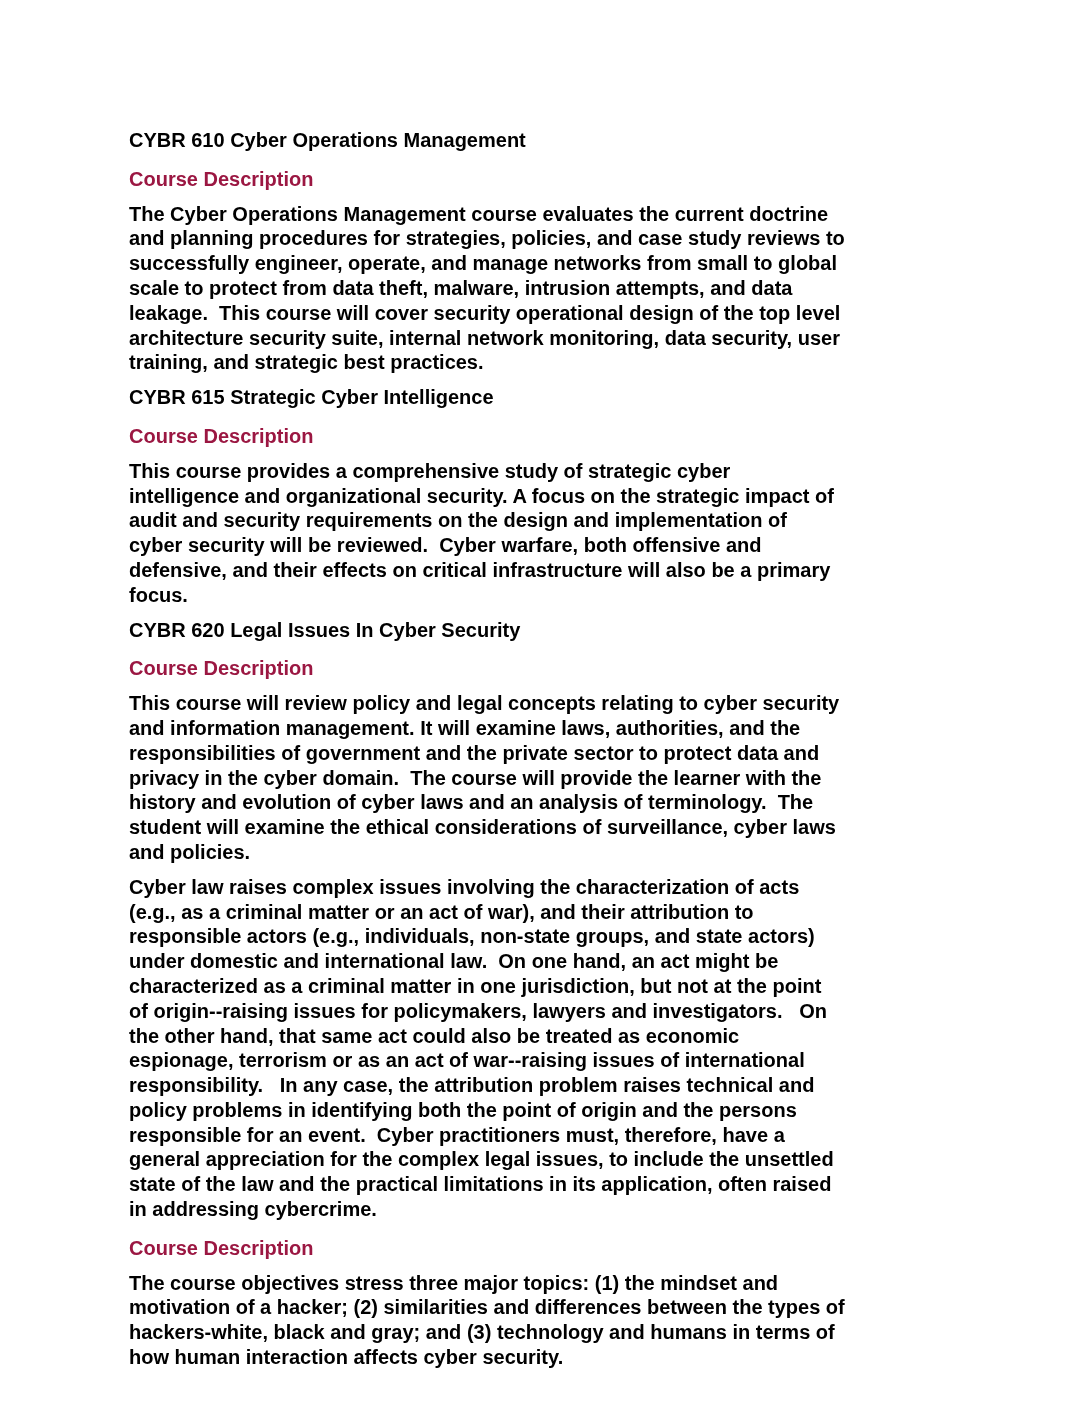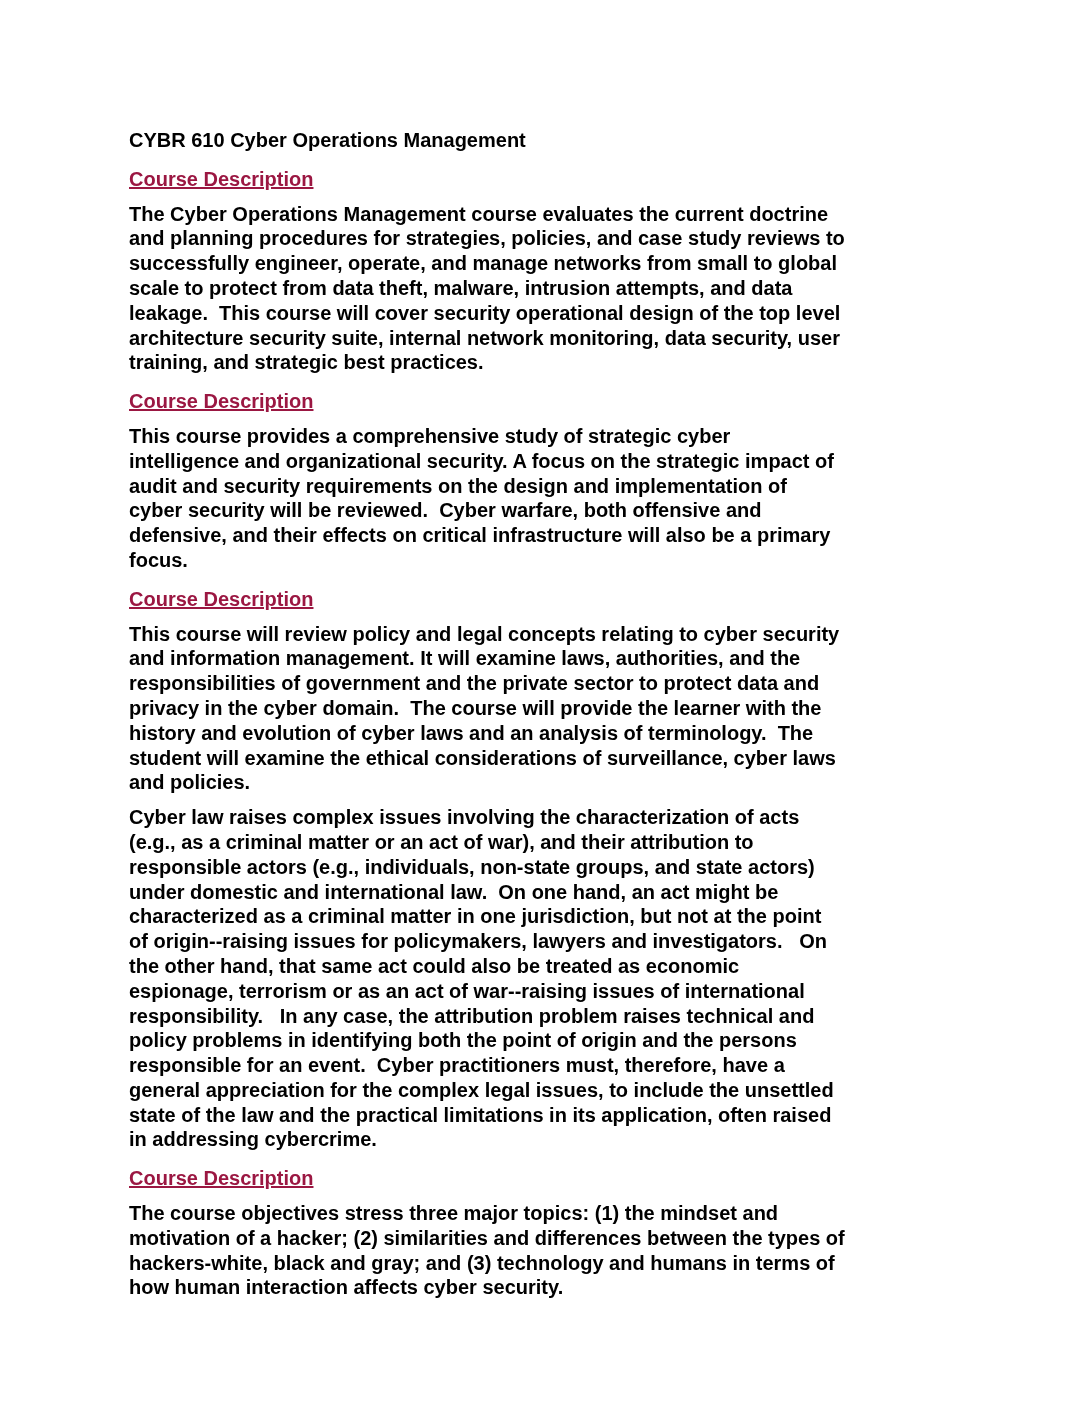--- a/index.html
+++ b/index.html
@@ -31,21 +31,20 @@
     white-space: pre-wrap;
   }
   .section:first-child .course-title { margin-top: 0; }
   .course-desc-label {
     font-size: 20px;
     line-height: 24.8px;
     font-weight: bold;
     color: #9B1742;
     margin: 14px 0 0 0;
     white-space: pre-wrap;
-    text-decoration: underline;
   }
   .course-paragraph {
     font-size: 20px;
     line-height: 24.8px;
     font-weight: bold;
     color: #000000;
     margin: 10px 0 0 0;
     white-space: pre-wrap;
     text-align: left;
   }
@@ -55,25 +54,27 @@
 
 <div class="page">
 
   <div class="section">
     <h3 class="course-title">CYBR 610 Cyber Operations Management</h3>
     <h3 class="course-desc-label">Course Description</h3>
     <p class="course-paragraph">The Cyber Operations Management course evaluates the current doctrine and planning procedures for strategies, policies, and case study reviews to successfully engineer, operate, and manage networks from small to global scale to protect from data theft, malware, intrusion attempts, and data leakage.  This course will cover security operational design of the top level architecture security suite, internal network monitoring, data security, user training, and strategic best practices.</p>
   </div>
 
   <div class="section">
+    <h3 class="course-title">CYBR 615 Strategic Cyber Intelligence</h3>
     <h3 class="course-desc-label">Course Description</h3>
     <p class="course-paragraph">This course provides a comprehensive study of strategic cyber intelligence and organizational security. A focus on the strategic impact of audit and security requirements on the design and implementation of cyber security will be reviewed.  Cyber warfare, both offensive and defensive, and their effects on critical infrastructure will also be a primary focus.</p>
   </div>
 
   <div class="section">
+    <h3 class="course-title">CYBR 620 Legal Issues In Cyber Security</h3>
     <h3 class="course-desc-label">Course Description</h3>
     <p class="course-paragraph">This course will review policy and legal concepts relating to cyber security and information management. It will examine laws, authorities, and the responsibilities of government and the private sector to protect data and privacy in the cyber domain.  The course will provide the learner with the history and evolution of cyber laws and an analysis of terminology.  The student will examine the ethical considerations of surveillance, cyber laws and policies.</p>
     <p class="course-paragraph">Cyber law raises complex issues involving the characterization of acts (e.g., as a criminal matter or an act of war), and their attribution to responsible actors (e.g., individuals, non-state groups, and state actors) under domestic and international law.  On one hand, an act might be characterized as a criminal matter in one jurisdiction, but not at the point of origin--raising issues for policymakers, lawyers and investigators.   On the other hand, that same act could also be treated as economic espionage, terrorism or as an act of war--raising issues of international responsibility.   In any case, the attribution problem raises technical and policy problems in identifying both the point of origin and the persons responsible for an event.  Cyber practitioners must, therefore, have a general appreciation for the complex legal issues, to include the unsettled state of the law and the practical limitations in its application, often raised in addressing cybercrime.</p>
   </div>
 
   <div class="section">
     <h3 class="course-desc-label">Course Description</h3>
     <p class="course-paragraph">The course objectives stress three major topics: (1) the mindset and motivation of a hacker; (2) similarities and differences between the types of hackers-white, black and gray; and (3) technology and humans in terms of how human interaction affects cyber security.</p>
   </div>
 

